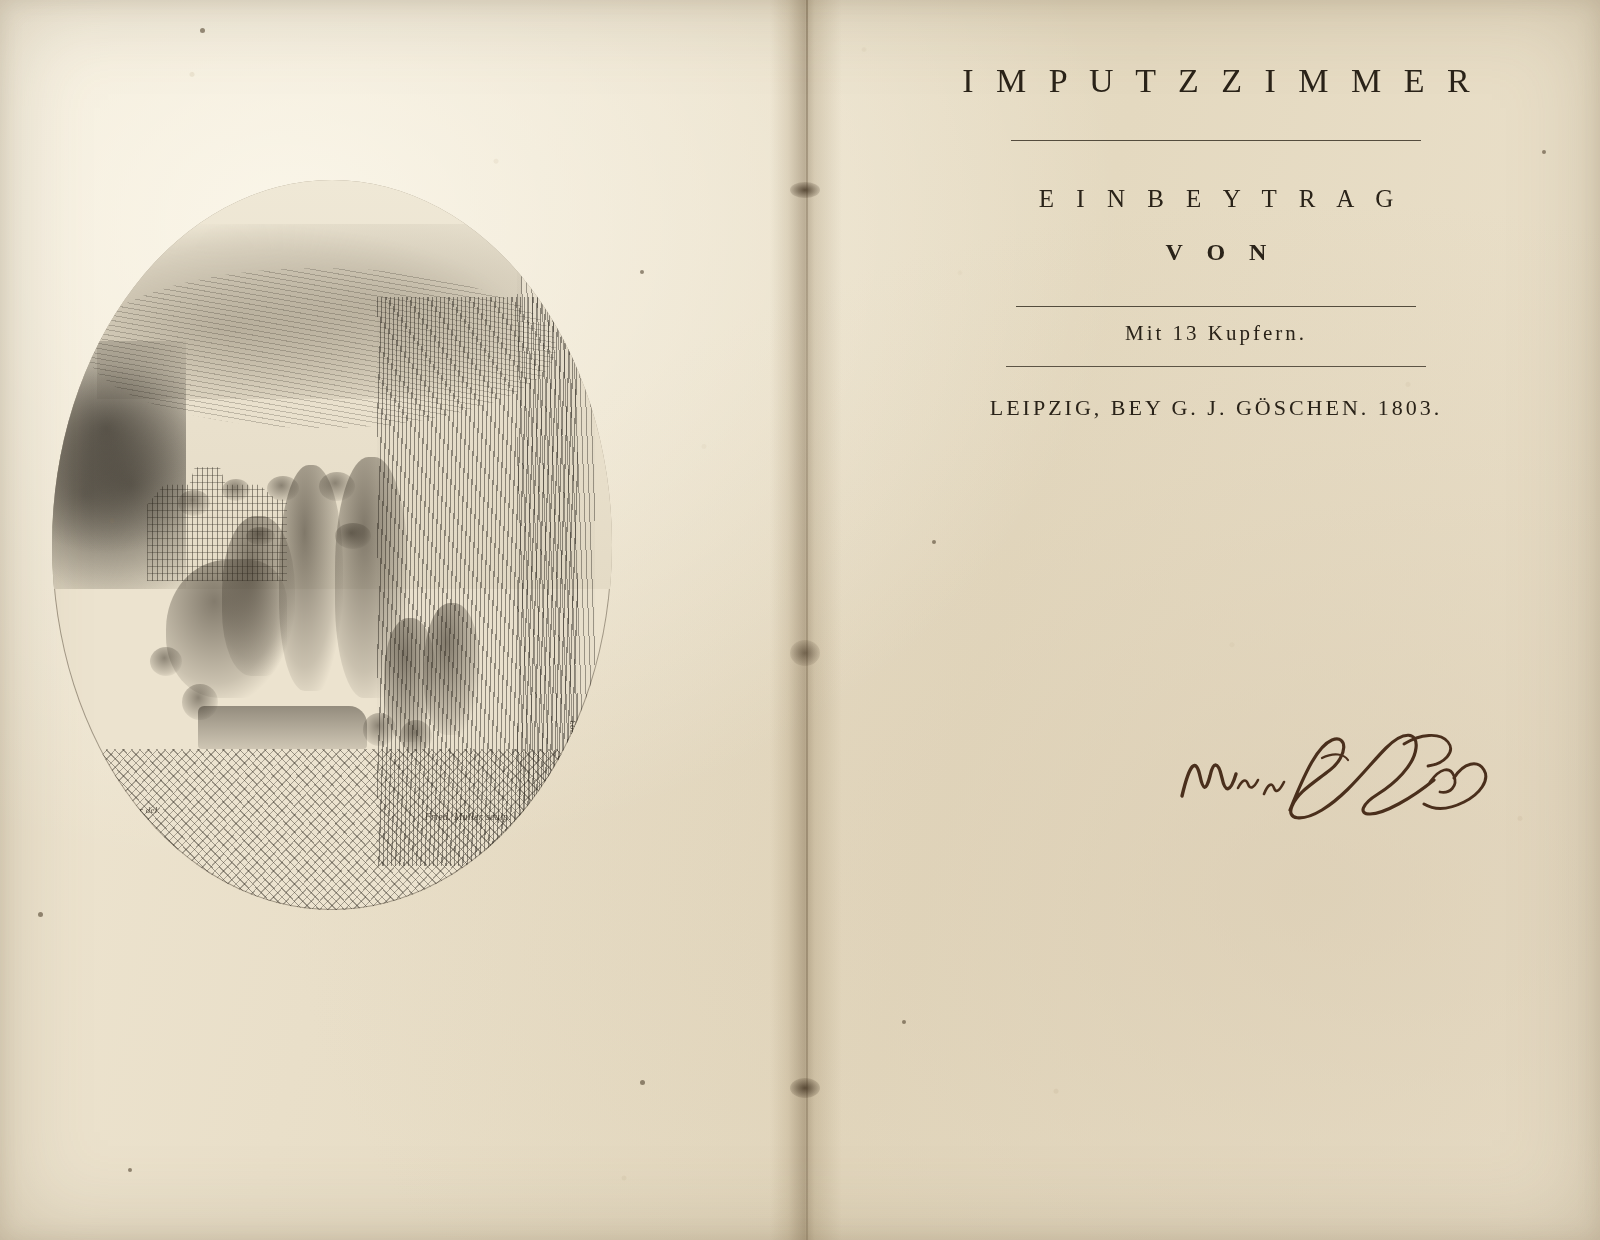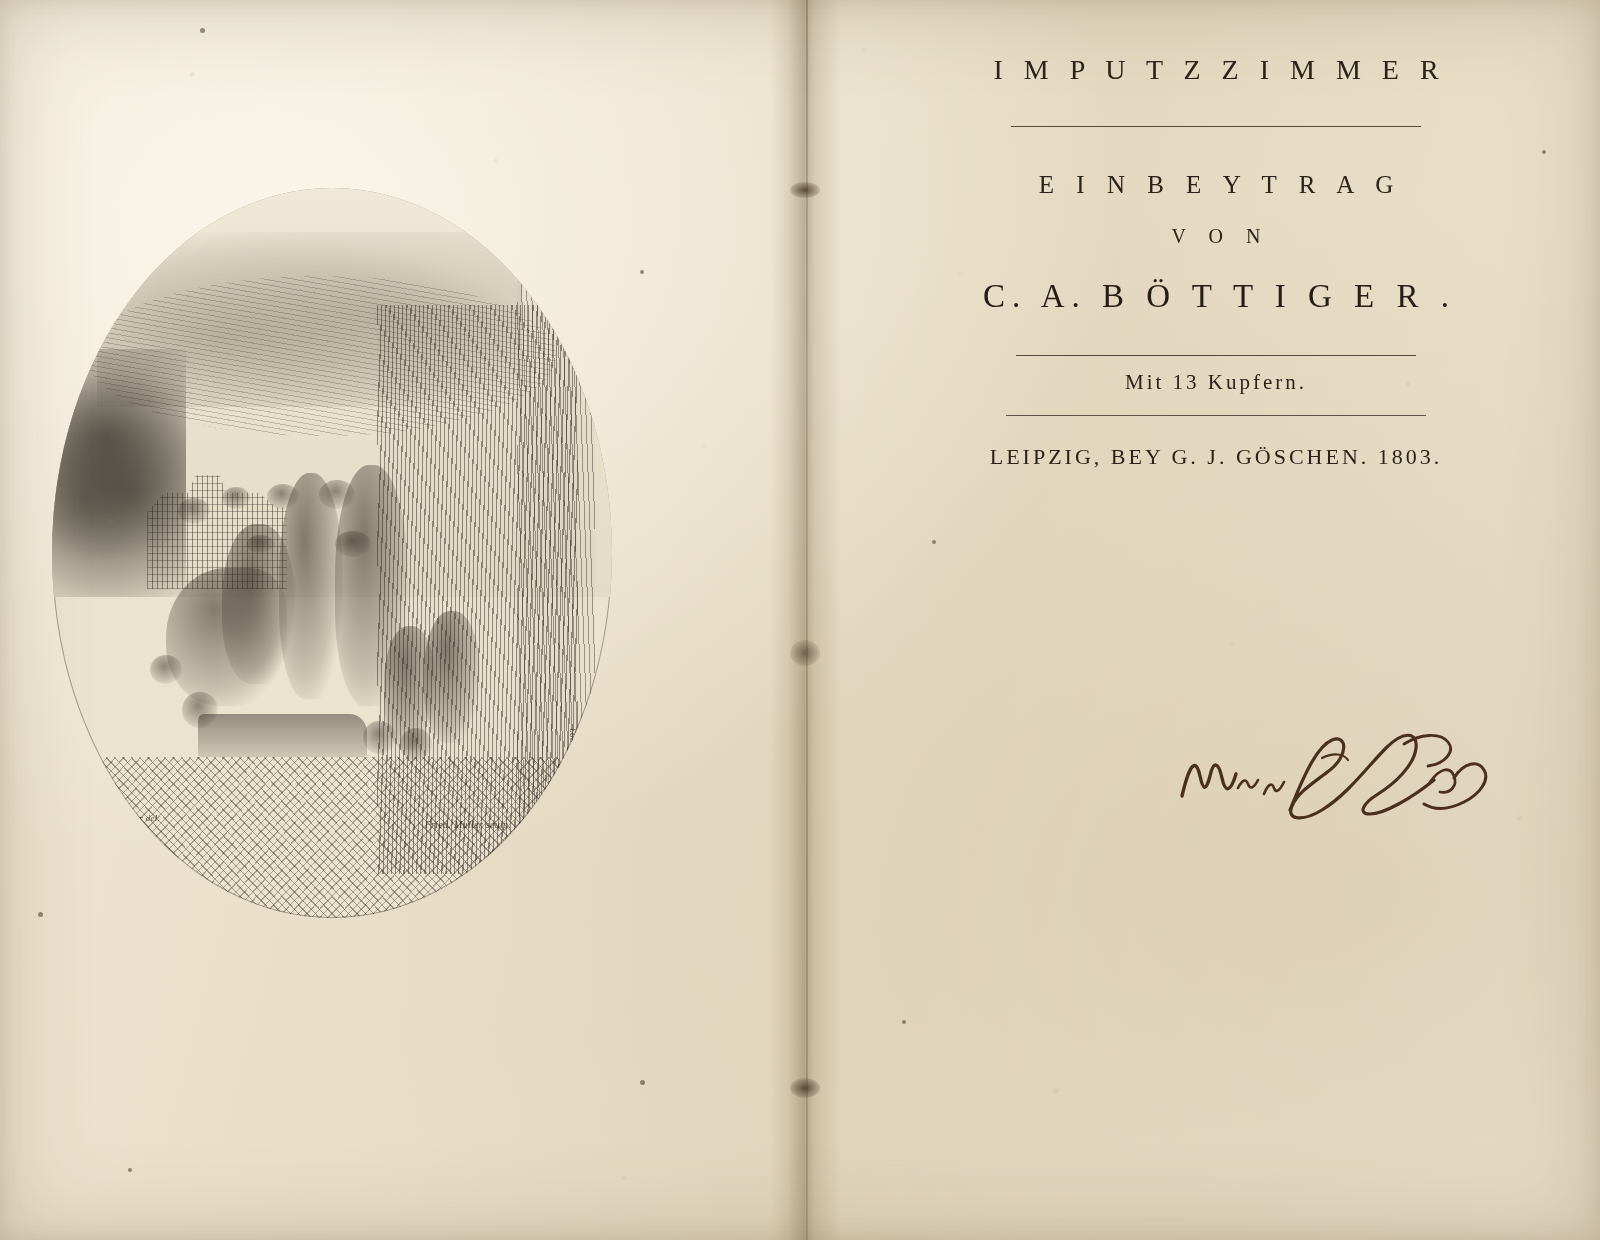--- a/index.html
+++ b/index.html
@@ -96,21 +96,21 @@
 
   
   .left-page {
     position: absolute;
     left: 0; top: 0;
     width: 780px; height: 1240px;
   }
   .plate-wrap {
     position: absolute;
     left: 52px;
-    top: 188px;
+    top: 180px;
     width: 560px;
     height: 730px;
     text-align: right;
   }
   .plate-oval {
     position: absolute;
     inset: 0;
     border-radius: 50% / 50%;
     overflow: hidden;
     background: #ece3cf;
@@ -311,24 +311,24 @@
     color: #2a2319;
   }
   .t-morgen {
     font-size: 40px;
     letter-spacing: 12px;
     margin-left: 12px;
     margin-top: 38px;
     color: #241e16;
   }
   .t-putz {
-    font-size: 28px;
+    font-size: 34px;
     letter-spacing: 7px;
     margin-left: 7px;
-    margin-top: 18px;
+    margin-top: 26px;
     color: #2a2319;
   }
   .t-roemerin {
     font-size: 27px;
     letter-spacing: 4px;
     margin-left: 4px;
     margin-top: 34px;
     color: #2a2319;
   }
   .rule {
@@ -349,25 +349,26 @@
   .para {
     font-size: 21px;
     line-height: 1.62;
     margin-top: 22px;
     padding: 0 38px;
     text-align: center;
     color: #2c2519;
     word-spacing: 3px;
   }
   .t-von {
-    font-size: 20px;
+    font-size: 24px;
     letter-spacing: 9px;
     margin-left: 9px;
     margin-top: 26px;
     color: #2a2319;
+    font-weight: bold;
   }
   .t-author {
     font-size: 33px;
     letter-spacing: 7px;
     margin-left: 7px;
     margin-top: 30px;
     color: #241e16;
   }
   .t-mit {
     font-size: 21px;
@@ -458,21 +459,20 @@
 
   <div class="right-page">
     <div class="tp">
       <div class="line-main t-putz">I M   P U T Z Z I M M E R</div>
 
       <div class="rule"></div>
 
       <div class="line-main t-beytrag">E I N   B E Y T R A G</div>
 
       <div class="line-main t-von">V O N</div>
-      <div class="line-main t-author">C.  A.  B Ö T T I G E R .</div>
 
       <div class="rule short"></div>
       <div class="t-mit">Mit 13 Kupfern.</div>
       <div class="rule2"></div>
       <div class="t-imprint">LEIPZIG, BEY G. J. GÖSCHEN. 1803.</div>
     </div>
 
     <div class="ink-sig" title="W. v. Stempel">
       <svg width="330" height="110" viewBox="0 0 330 110">
         <g fill="none" stroke="#4a2f1c" stroke-linecap="round" stroke-linejoin="round">

